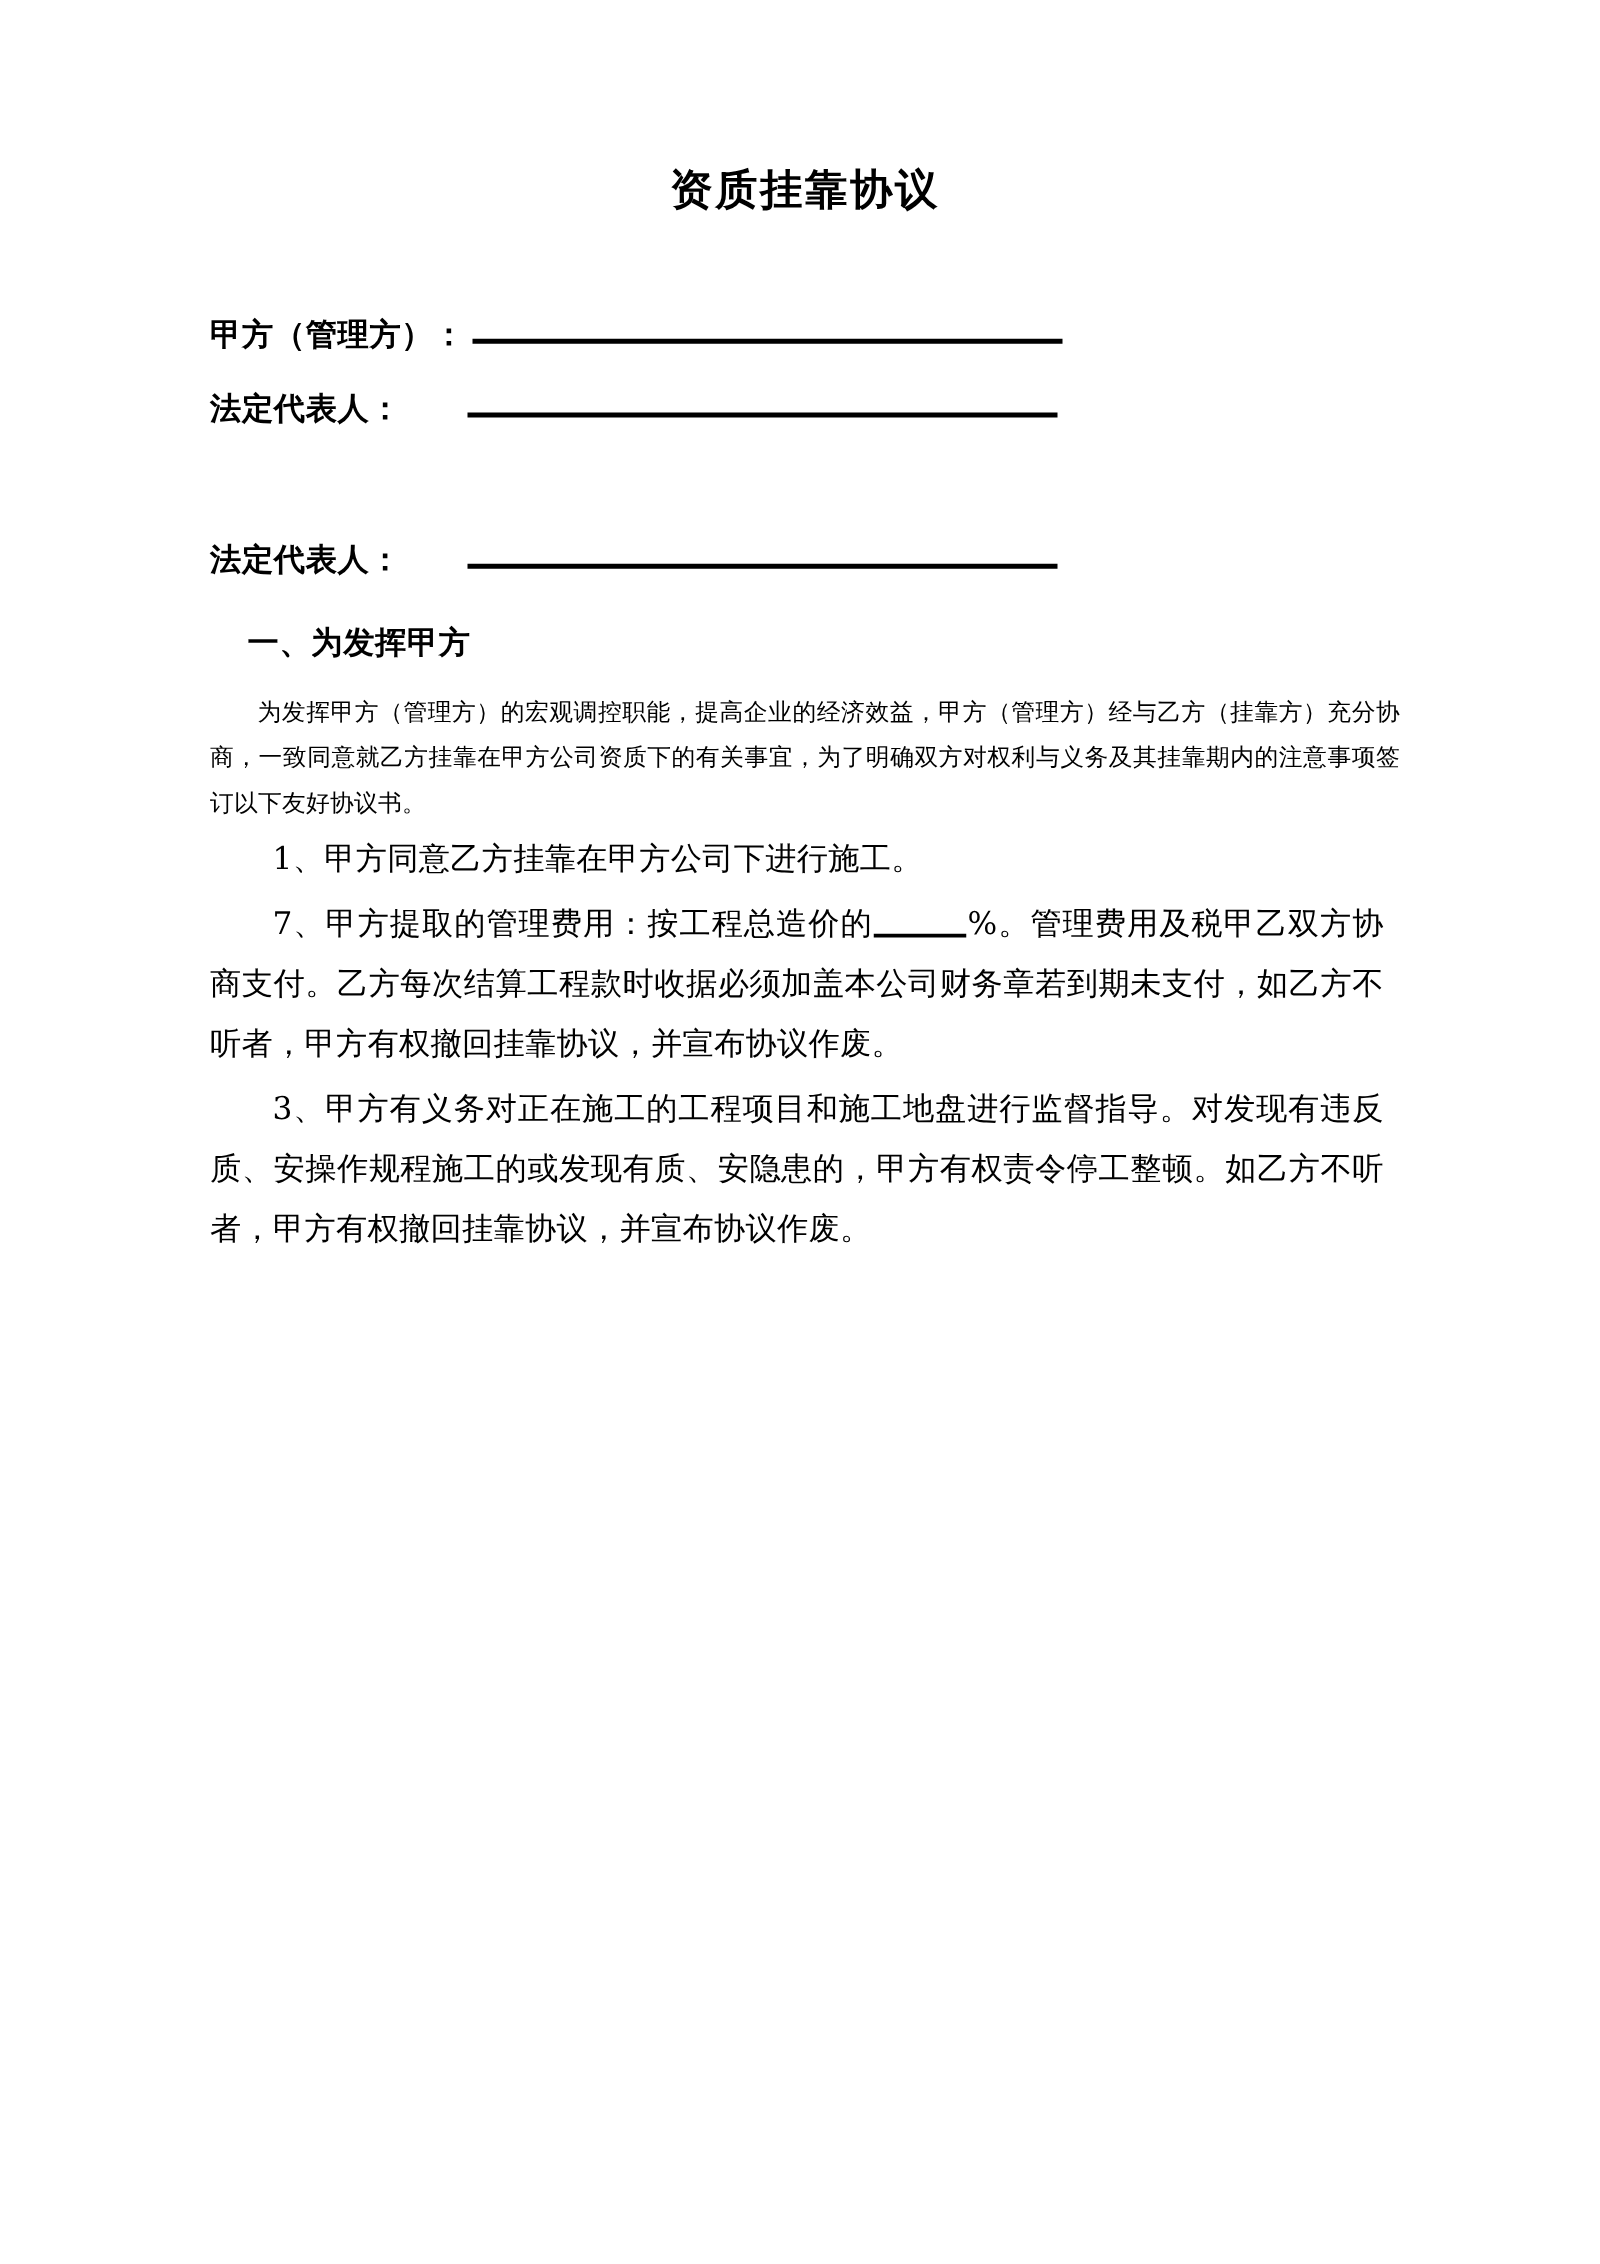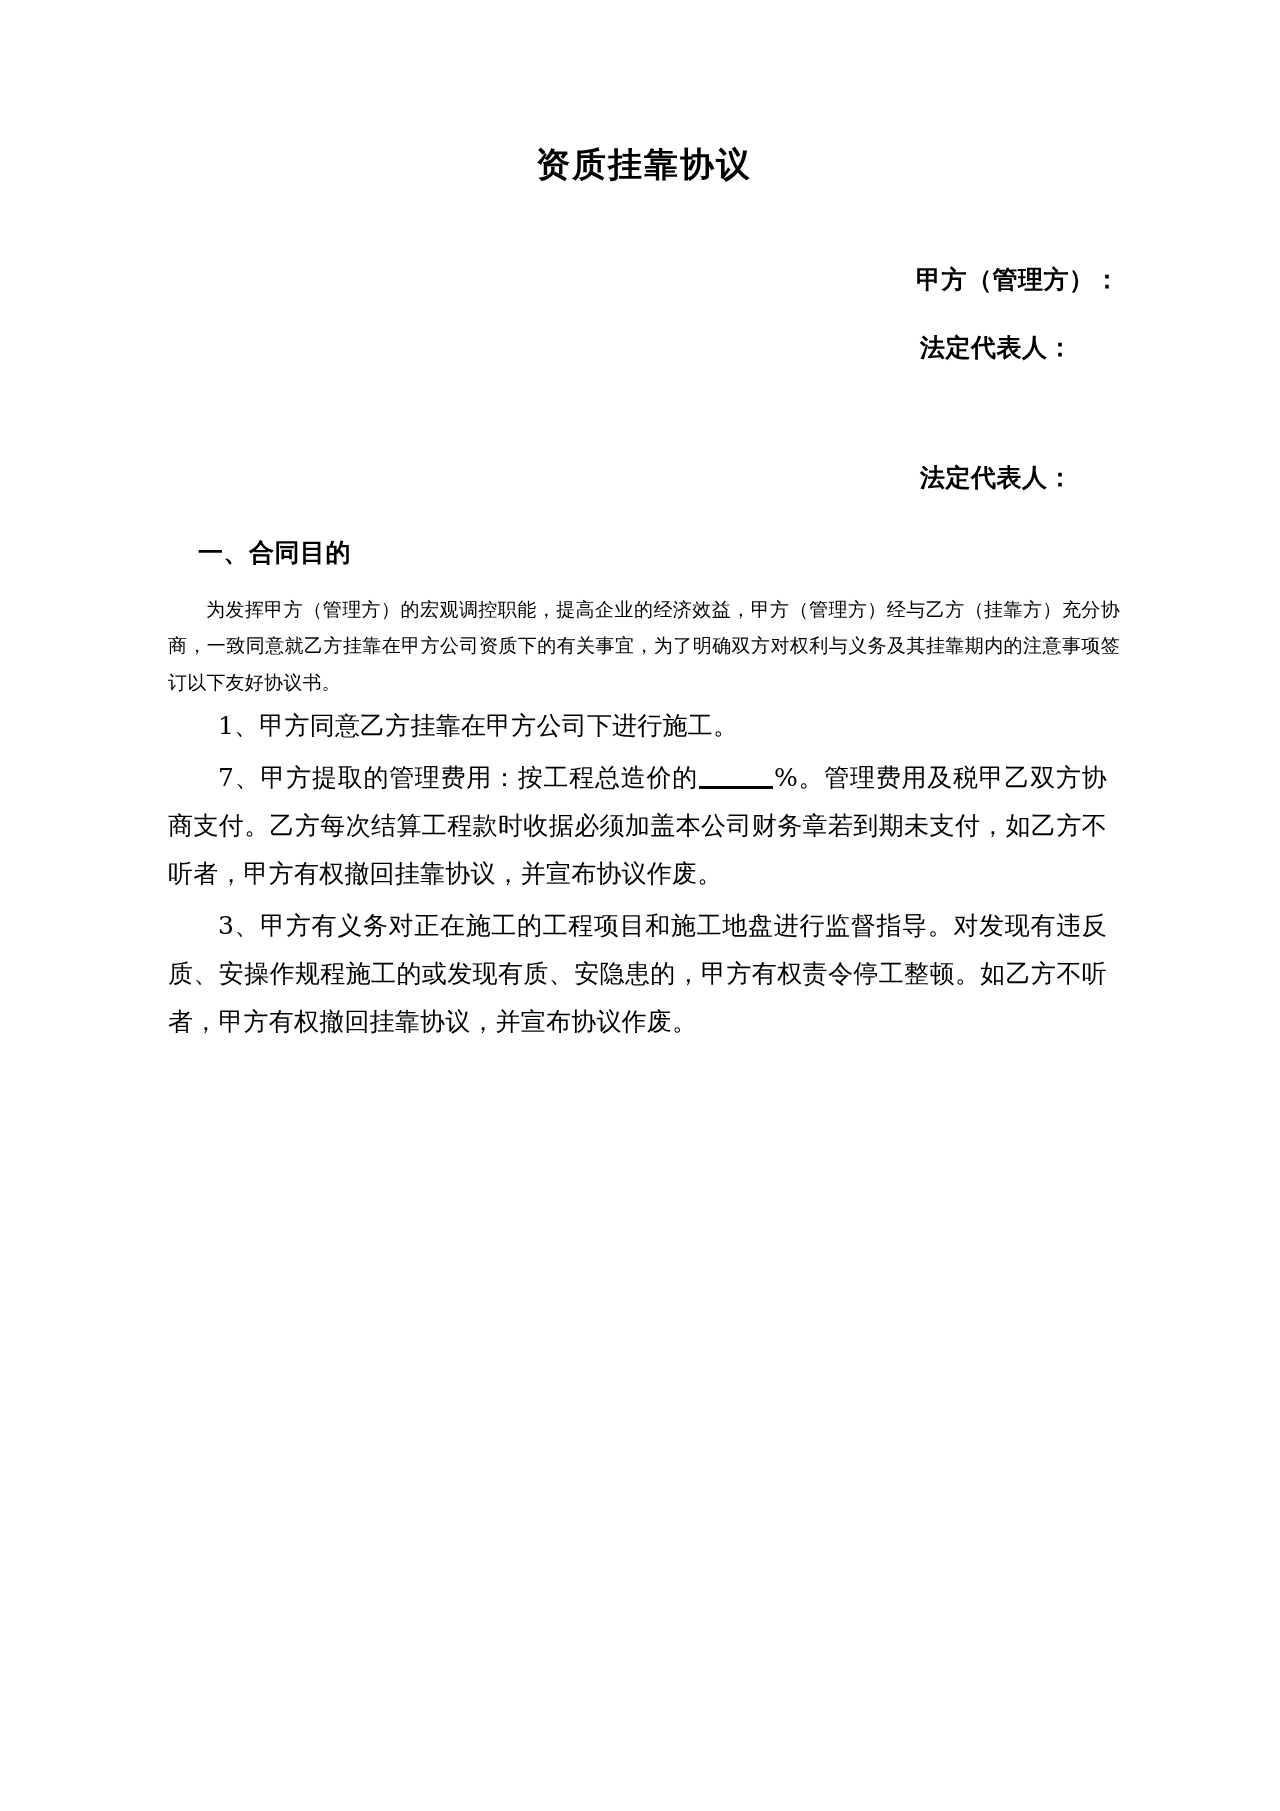--- a/index.html
+++ b/index.html
@@ -17,21 +17,21 @@
     height: 1811px;
     margin: 0 auto;
     background: #ffffff;
     box-sizing: border-box;
     padding: 0;
     overflow: hidden;
   }
   .content {
     position: absolute;
     left: 168px;
-    top: 12px;
+    top: 0;
     width: 952px;
   }
 
   
   .doc-title {
     text-align: center;
     font-size: 34px;
     font-weight: bold;
     letter-spacing: 2px;
     margin: 0;
@@ -45,21 +45,20 @@
     margin-top: 82px;
   }
   .party-row {
     display: flex;
     align-items: flex-end;
     font-size: 25px;
     font-weight: bold;
     line-height: 1.0;
     margin-bottom: 34px;
     white-space: nowrap;
-    flex-direction: column;
   }
   .party-row.spaced-after {
     margin-bottom: 96px;
   }
   .party-label {
     flex: 0 0 auto;
     letter-spacing: 0.5px;
   }
   .party-label.wide {
     min-width: 200px;
@@ -135,21 +134,21 @@
 
 
       <div class="party-row">
         <span class="party-label wide">法定代表人：</span>
         <span class="party-line short"></span>
       </div>
 
     </div>
 
     <div class="section">
-      <div class="section-heading">一、合同目的</div>
+      <div class="section-heading">一、为发挥甲方</div>
       <p class="para">为发挥甲方（管理方）的宏观调控职能，提高企业的经济效益，甲方（管理方）经与乙方（挂靠方）充分协商，一致同意就乙方挂靠在甲方公司资质下的有关事宜，为了明确双方对权利与义务及其挂靠期内的注意事项签订以下友好协议书。</p>
     </div>
 
     <div class="section">
 
       <p class="list-item">1、甲方同意乙方挂靠在甲方公司下进行施工。</p>
 
       <p class="list-item"><span>7、甲方提取的管理费用：按工程总造价的</span><span class="blank-inline"></span><span>%。管理费用及税甲乙双方协商支付。乙方每次结算工程款时收据必须加盖本公司财务章若到期未支付，如乙方不听者，甲方有权撤回挂靠协议，并宣布协议作废。</span></p>
 
       <p class="list-item">3、甲方有义务对正在施工的工程项目和施工地盘进行监督指导。对发现有违反质、安操作规程施工的或发现有质、安隐患的，甲方有权责令停工整顿。如乙方不听者，甲方有权撤回挂靠协议，并宣布协议作废。</p>

